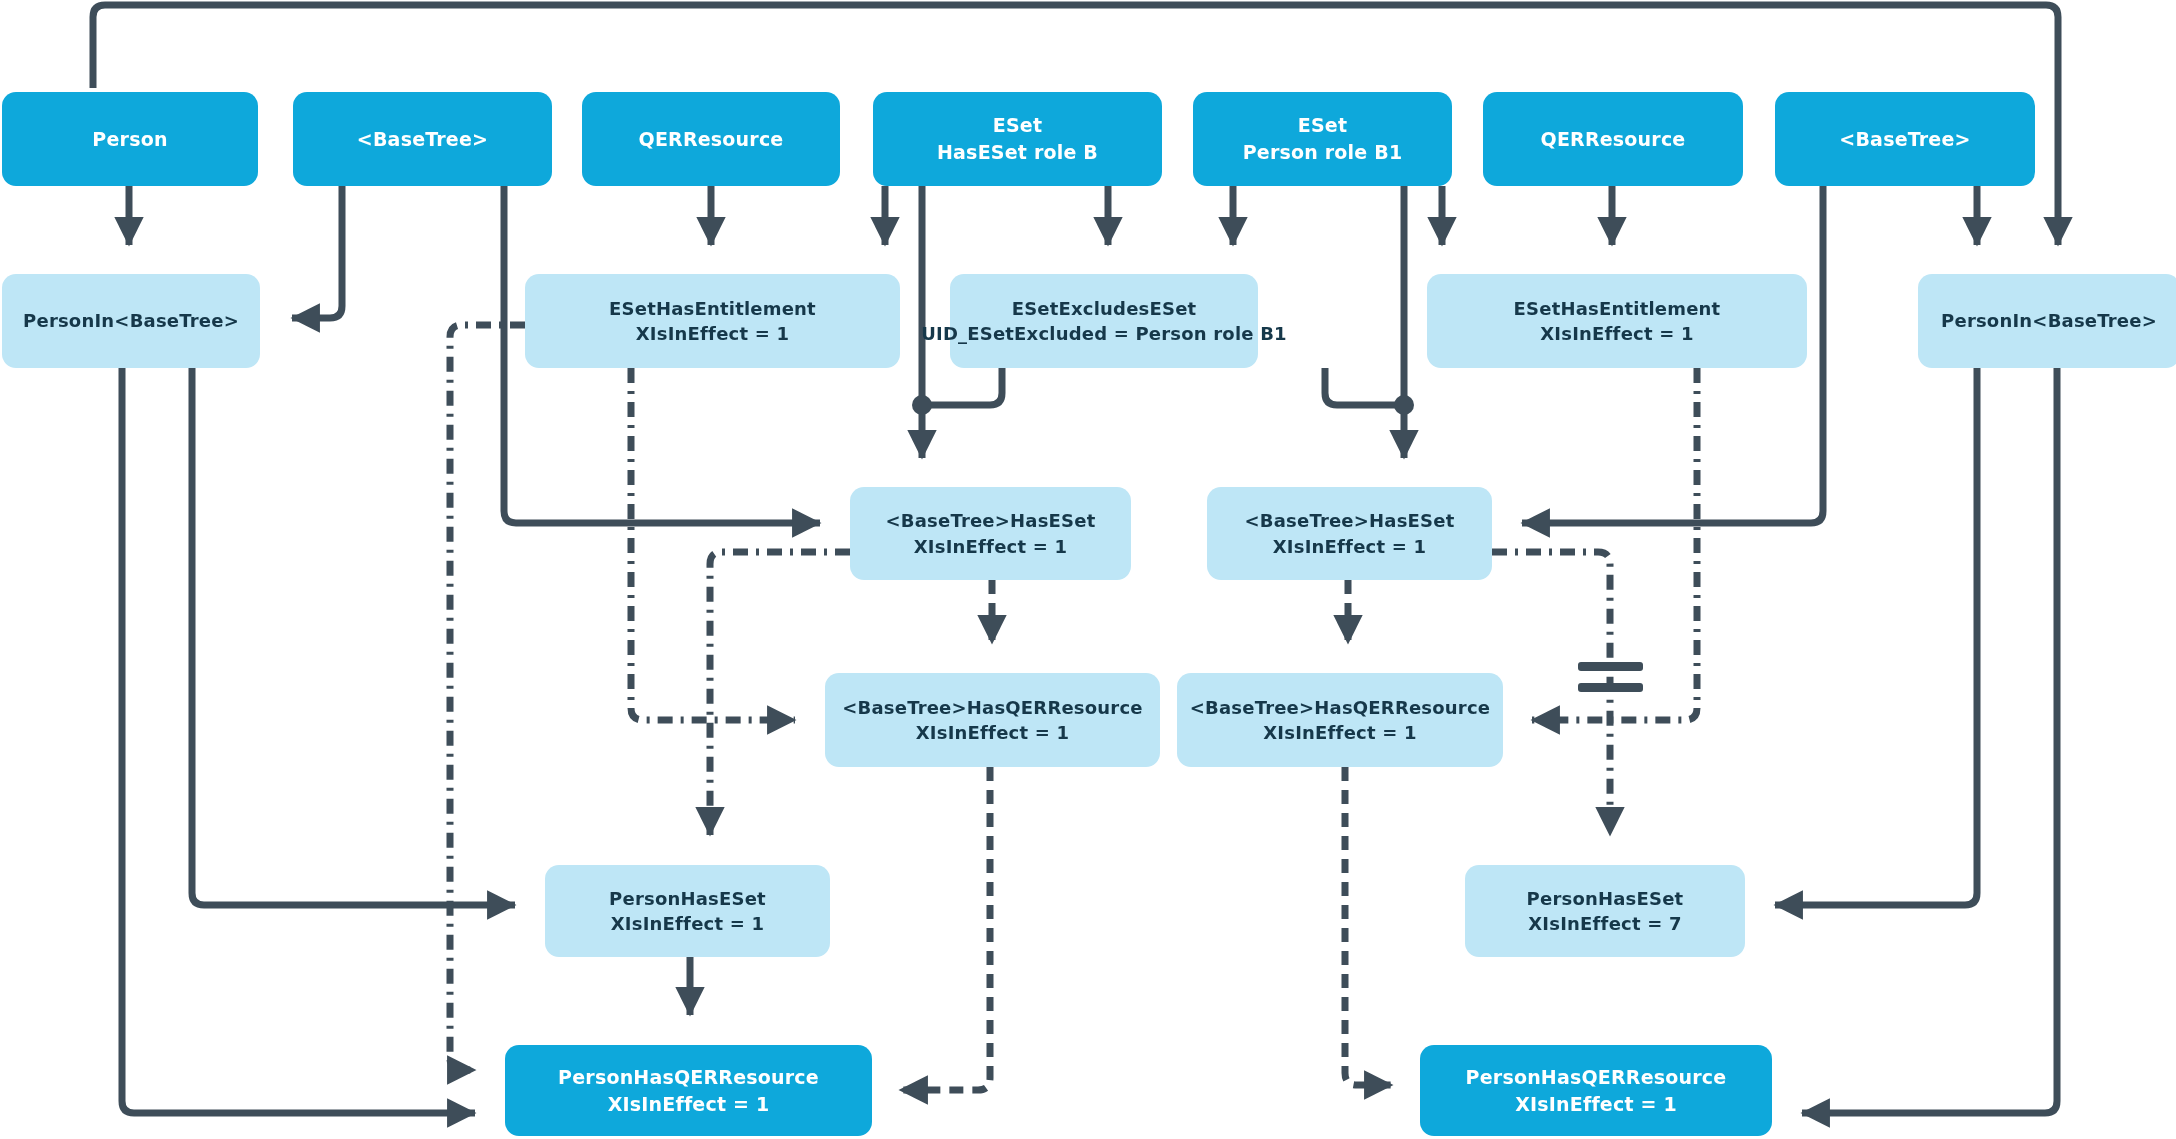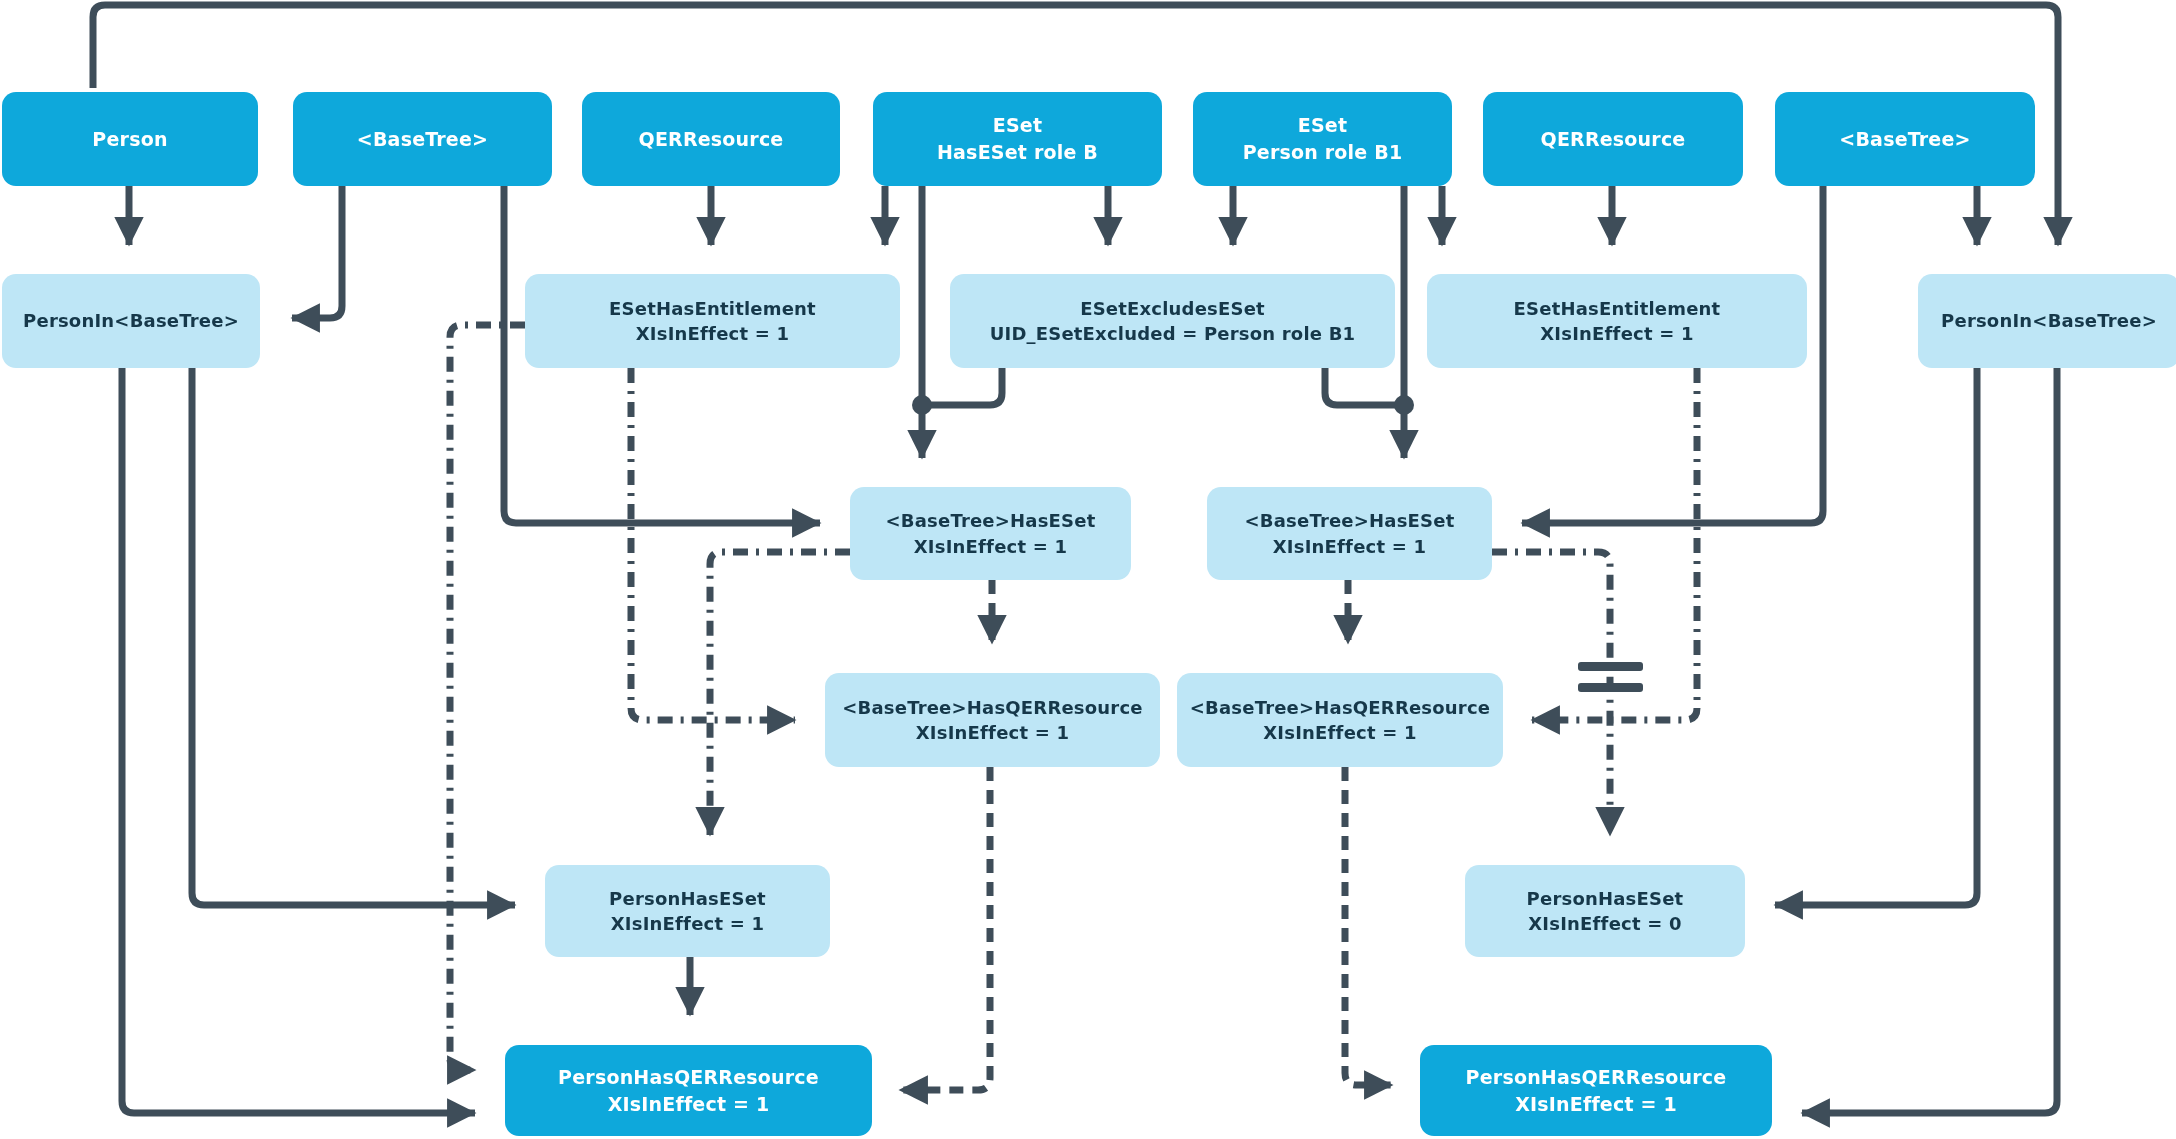--- a/index.html
+++ b/index.html
@@ -115,21 +115,21 @@
   </div>
 
   <div class="node secondary" style="left:2px;top:274px;width:258px;height:94px;">
     <span>PersonIn&lt;BaseTree&gt;</span>
 
   </div>
   <div class="node secondary" style="left:525px;top:274px;width:375px;height:94px;">
     <span>ESetHasEntitlement</span>
     <span>XIsInEffect = 1</span>
   </div>
-  <div class="node secondary" style="left:950px;top:274px;width:445px;height:94px;">
+  <div class="node secondary" style="left:950px;top:274px;width:308px;height:94px;">
     <span>ESetExcludesESet</span>
     <span>UID_ESetExcluded = Person role B1</span>
   </div>
   <div class="node secondary" style="left:1427px;top:274px;width:380px;height:94px;">
     <span>ESetHasEntitlement</span>
     <span>XIsInEffect = 1</span>
   </div>
   <div class="node secondary" style="left:1918px;top:274px;width:262px;height:94px;">
     <span>PersonIn&lt;BaseTree&gt;</span>
 
@@ -152,21 +152,21 @@
     <span>&lt;BaseTree&gt;HasQERResource</span>
     <span>XIsInEffect = 1</span>
   </div>
 
   <div class="node secondary" style="left:545px;top:865px;width:285px;height:92px;">
     <span>PersonHasESet</span>
     <span>XIsInEffect = 1</span>
   </div>
   <div class="node secondary" style="left:1465px;top:865px;width:280px;height:92px;">
     <span>PersonHasESet</span>
-    <span>XIsInEffect = 0</span>
+    <span>XIsInEffect = 7</span>
   </div>
 
   <div class="node primary" style="left:505px;top:1045px;width:367px;height:91px;">
     <span>PersonHasQERResource</span>
     <span>XIsInEffect = 1</span>
   </div>
   <div class="node primary" style="left:1420px;top:1045px;width:352px;height:91px;">
     <span>PersonHasQERResource</span>
     <span>XIsInEffect = 1</span>
   </div>

